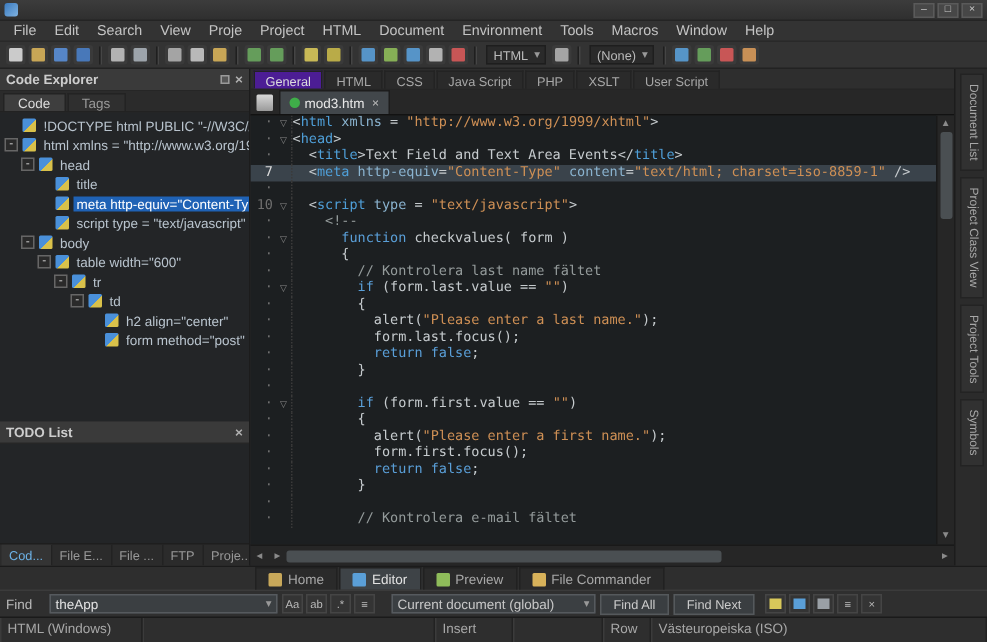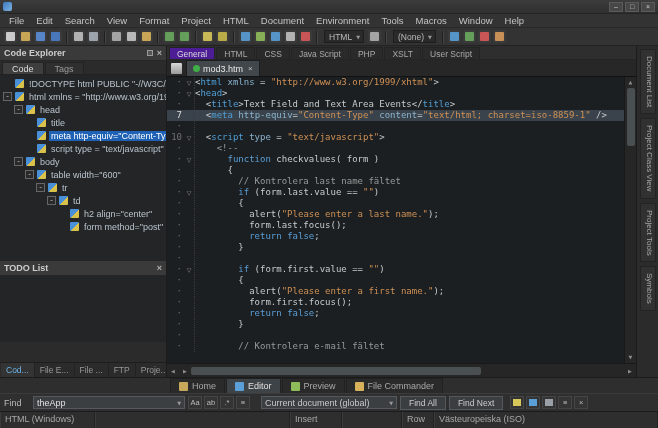--- a/index.html
+++ b/index.html
@@ -38,21 +38,21 @@
   .panel-tab { padding:0 9px; font-size:9px; line-height:13px; color:#999; background:#2f2f2f; border:1px solid #232323; border-bottom:none; margin-right:1px; }
   .panel-tab.active { background:#3e3e3e; color:#ddd; }
   .tree { flex:1; background:#232527; overflow:hidden; padding-top:2px; min-height:0; }
   .tree-item { height:13px; display:flex; align-items:center; font-size:9px; color:#b9c4ce; white-space:nowrap; overflow:hidden; }
   .expander { width:9px; height:9px; border:1px solid #666; background:#2a2a2a; color:#ccc; font-size:8px; line-height:6px; text-align:center; margin-right:3px; flex:none; }
   .expander.none { visibility:hidden; }
   .tree-icon { width:9px; height:9px; margin-right:3px; background:linear-gradient(135deg,#4a90d9 55%,#d9c14a 55%); border-radius:1px; flex:none; }
   .tree-label { padding:0 2px; overflow:hidden; }
   .tree-item.selected .tree-label { background:#1f62b5; color:#fff; }
   .todo-body { height:66px; background:#232527; flex:none; }
-  .bottom-tabs { height:15px; display:flex; background:#2b2b2b; border-top:1px solid #1e1e1e; align-items:flex-end; padding-left:1px; flex:none; overflow:hidden;margin-top:20px; }
+  .bottom-tabs { height:15px; display:flex; background:#2b2b2b; border-top:1px solid #1e1e1e; align-items:flex-end; padding-left:1px; flex:none; overflow:hidden; }
   .bottom-tab { font-size:8.5px; color:#999; padding:1px 5px; border-right:1px solid #222; line-height:12px; white-space:nowrap; }
   .bottom-tab.active { color:#6db3e8; background:#343434; }
   
   .center { flex:1; display:flex; flex-direction:column; min-width:0; background:#1c1f21; }
   .lexer-tabs { height:14px; background:#2e2e2e; display:flex; padding:1px 0 0 2px; border-bottom:1px solid #252525; flex:none; }
   .lexer-tab { font-size:8.5px; color:#a8a8a8; padding:0 7px; line-height:12px; border:1px solid #232323; border-bottom:none; background:#2a2a2a; margin-right:1px; white-space:nowrap; }
   .lexer-tab.active { background:#4c1d95; color:#ddd; }
   .file-tabs { height:17px; background:#272727; display:flex; align-items:flex-end; border-bottom:1px solid #121212; padding-left:2px; flex:none; }
   .file-lead-icon { width:11px; height:11px; margin:0 4px 2px 2px; background:linear-gradient(#d8d8d8,#9a9a9a); border-radius:1px; flex:none; }
   .file-tab { display:flex; align-items:center; gap:3px; font-size:9px; padding:0 6px; height:15px; background:#2d2d2d; color:#9aa4aa; border:1px solid #1d1d1d; border-bottom:none; margin-right:1px; white-space:nowrap; }
@@ -109,21 +109,21 @@
     <div class="win-btn">□</div>
     <div class="win-btn">×</div>
   </div>
 </div>
 
 <div class="menubar">
     <div class="menu-item">File</div>
     <div class="menu-item">Edit</div>
     <div class="menu-item">Search</div>
     <div class="menu-item">View</div>
-    <div class="menu-item">Format</div>
+    <div class="menu-item">Proje</div>
     <div class="menu-item">Project</div>
     <div class="menu-item">HTML</div>
     <div class="menu-item">Document</div>
     <div class="menu-item">Environment</div>
     <div class="menu-item">Tools</div>
     <div class="menu-item">Macros</div>
     <div class="menu-item">Window</div>
     <div class="menu-item">Help</div>
   </div>
 <div class="toolbar">

